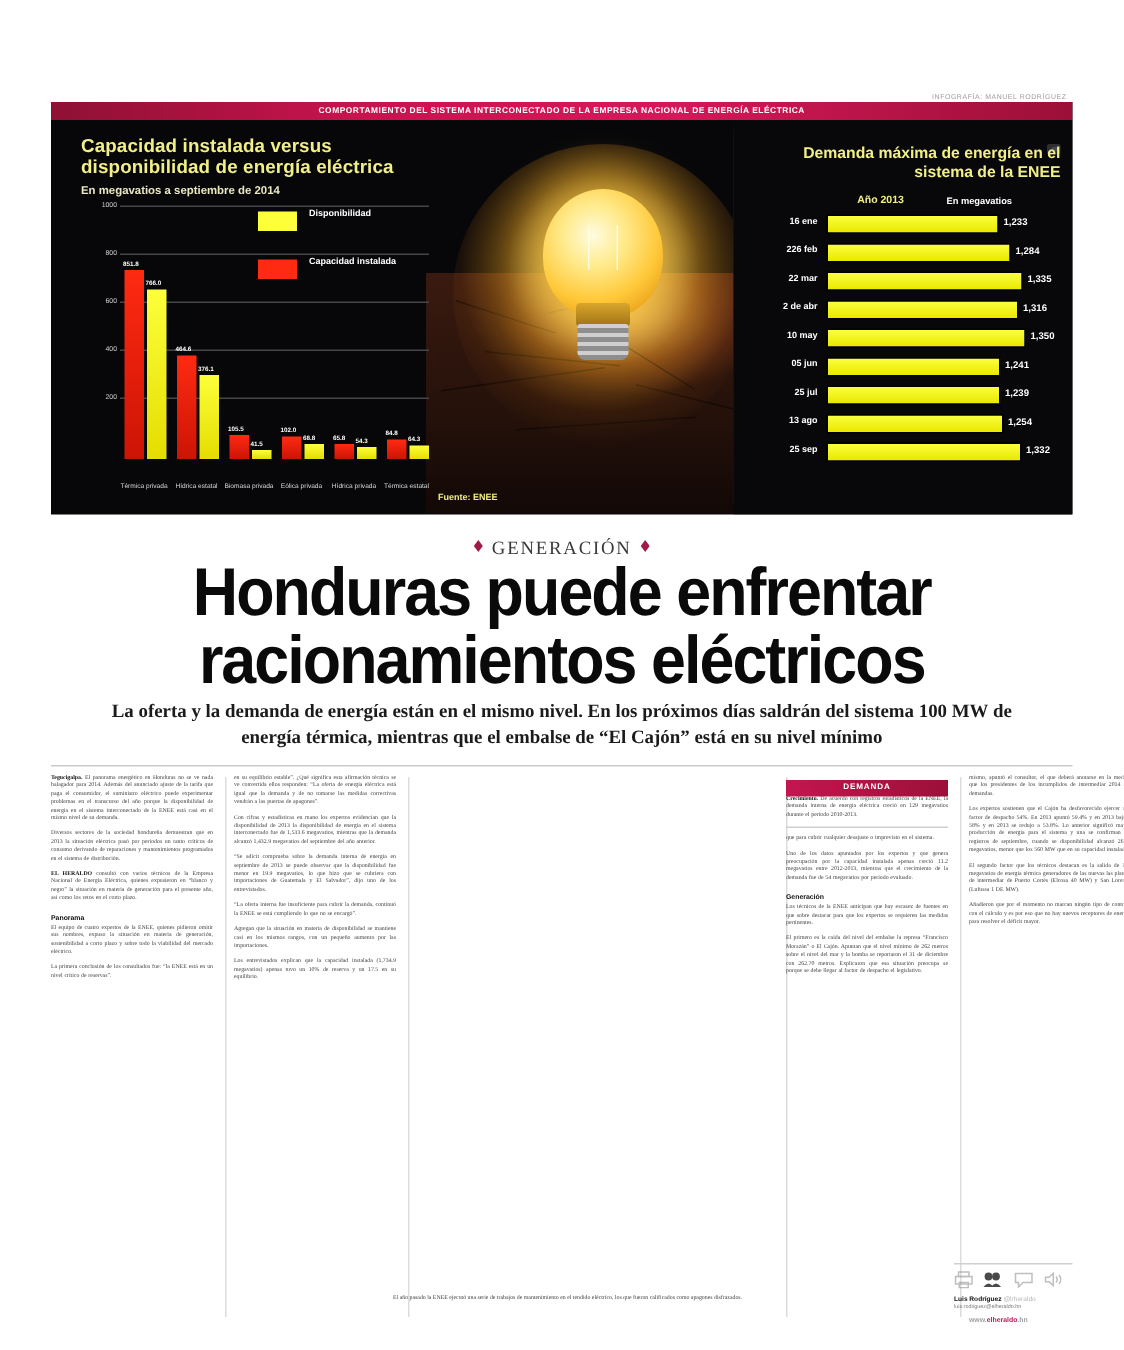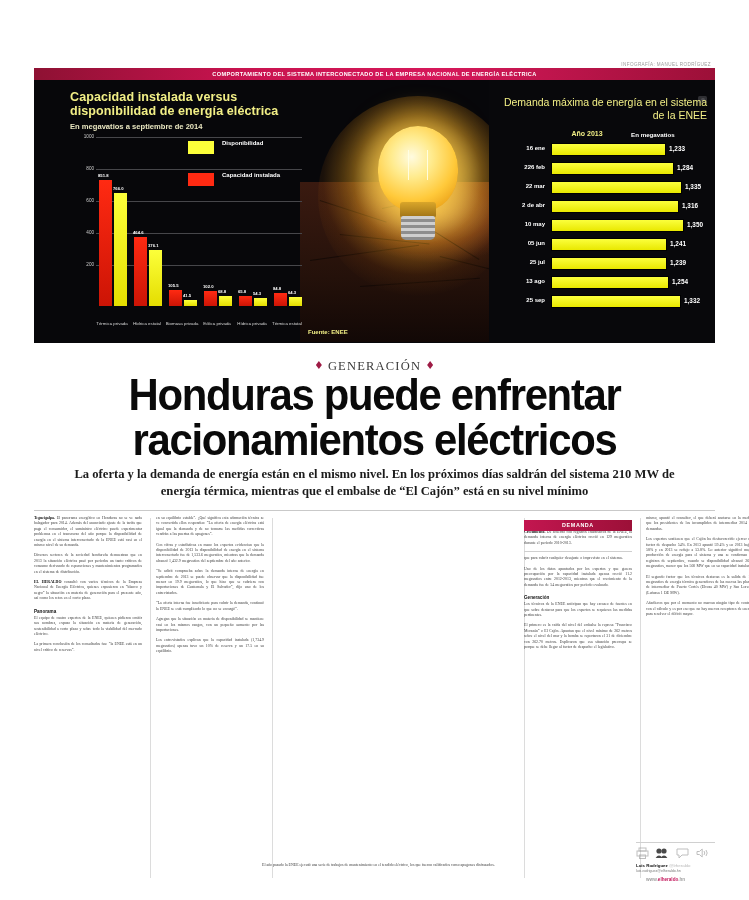--- a/index.html
+++ b/index.html
@@ -51,21 +51,21 @@
   }
   .pink-band {
     position:absolute; left:0; top:0; width:681px; height:12px;
     background:linear-gradient(90deg,#8e1133 0%, #c8134f 30%, #d6185a 60%, #9c1038 100%);
   }
   .pink-band span {
     display:block; text-align:center; color:#fff;
     font-size:5.6px; font-weight:700; letter-spacing:.35px;
     line-height:12px; font-family:"Liberation Sans", sans-serif;
   }
-  .ig-left { position:absolute; left:16px; top:12px; width:466px; height:263px; }
+  .ig-left { position:absolute; left:0; top:12px; width:466px; height:263px; }
   .ig-right { position:absolute; left:455px; top:12px; width:226px; height:263px; background:#08080b; }
   .ig-divider { position:absolute; left:455px; top:18px; width:1px; height:250px; background:#2a2a2f; }
 
   
   .bulb-wrap { position:absolute; left:250px; top:10px; width:250px; height:250px; pointer-events:none; }
   .ground {
     position:absolute; left:0; top:92px; width:250px; height:160px;
     background:
       radial-gradient(ellipse 120px 70px at 55% 18%, rgba(255,190,110,.55) 0%, rgba(190,80,40,.30) 45%, rgba(60,22,12,0) 75%),
       linear-gradient(180deg,#3a1a10 0%, #24110a 60%, #120806 100%);
@@ -141,21 +141,21 @@
     color:#f2ef86; font-size:6px; font-weight:700;
     font-family:"Liberation Sans", sans-serif;
   }
   .cam-icon { position:absolute; right:8px; top:16px; width:9px; height:7px; background:#2f2f33; border-radius:1.5px; }
   .cam-icon:after { content:""; position:absolute; left:3px; top:1.6px; width:3.6px; height:3.6px; border-radius:50%; background:#4a4a4f; }
 
   
   .rp-title {
     position:absolute; left:12px; top:16px; width:206px; text-align:right;
     color:#f2ef86; font-family:"Liberation Sans", sans-serif;
-    font-size:10.5px; font-weight:400; line-height:12.5px;
+    font-size:10.5px; font-weight:700; line-height:12.5px;
   }
   .rp-hdr-year {
     position:absolute; left:62px; top:50px; width:72px; text-align:center;
     color:#f2ef86; font-size:7px; font-weight:700;
     font-family:"Liberation Sans", sans-serif;
   }
   .rp-hdr-unit {
     position:absolute; left:142px; top:51px;
     color:#ffffff; font-size:6.2px; font-weight:700;
     font-family:"Liberation Sans", sans-serif;
@@ -431,21 +431,21 @@
     <span class="kicker-inner">
       <i class="kdia"></i><span>GENERACIÓN</span><i class="kdia"></i>
     </span>
   </div>
 
   <div class="headline">
     <div>Honduras puede enfrentar</div>
     <div>racionamientos eléctricos</div>
   </div>
 
-  <div class="deck">La oferta y la demanda de energía están en el mismo nivel. En los próximos días saldrán del sistema 210 MW de energía térmica, mientras que el embalse de “El Cajón” está en su nivel mínimo</div>
+  <div class="deck">La oferta y la demanda de energía están en el mismo nivel. En los próximos días saldrán del sistema 100 MW de energía térmica, mientras que el embalse de “El Cajón” está en su nivel mínimo</div>
   <div class="rule-top"></div>
 
   <div class="cols">
 
     <div class="col" style="left:0px;">
       <p class="para"><b>Tegucigalpa.</b> <span>El panorama energético en Honduras no se ve nada halagador para 2014. Además del anunciado ajuste de la tarifa que paga el consumidor, el suministro eléctrico puede experimentar problemas en el transcurso del año porque la disponibilidad de energía en el sistema interconectado de la ENEE está casi en el mismo nivel de su demanda.</span></p>
       <p class="para">Diversos sectores de la sociedad hondureña demuestran que en 2013 la situación eléctrica pasó por períodos un tanto críticos de consumo derivando de reparaciones y mantenimientos programados en el sistema de distribución.</p>
       <p class="para"><b>EL HERALDO</b><span> consultó con varios técnicos de la Empresa Nacional de Energía Eléctrica, quienes expusieron en “blanco y negro” la situación en materia de generación para el presente año, así como los retos en el corto plazo.</span></p>
       <div class="subhead">Panorama</div>
       <p class="para">El equipo de cuatro expertos de la ENEE, quienes pidieron omitir sus nombres, expuso la situación en materia de generación, sostenibilidad a corto plazo y sobre todo la viabilidad del mercado eléctrico.</p>

